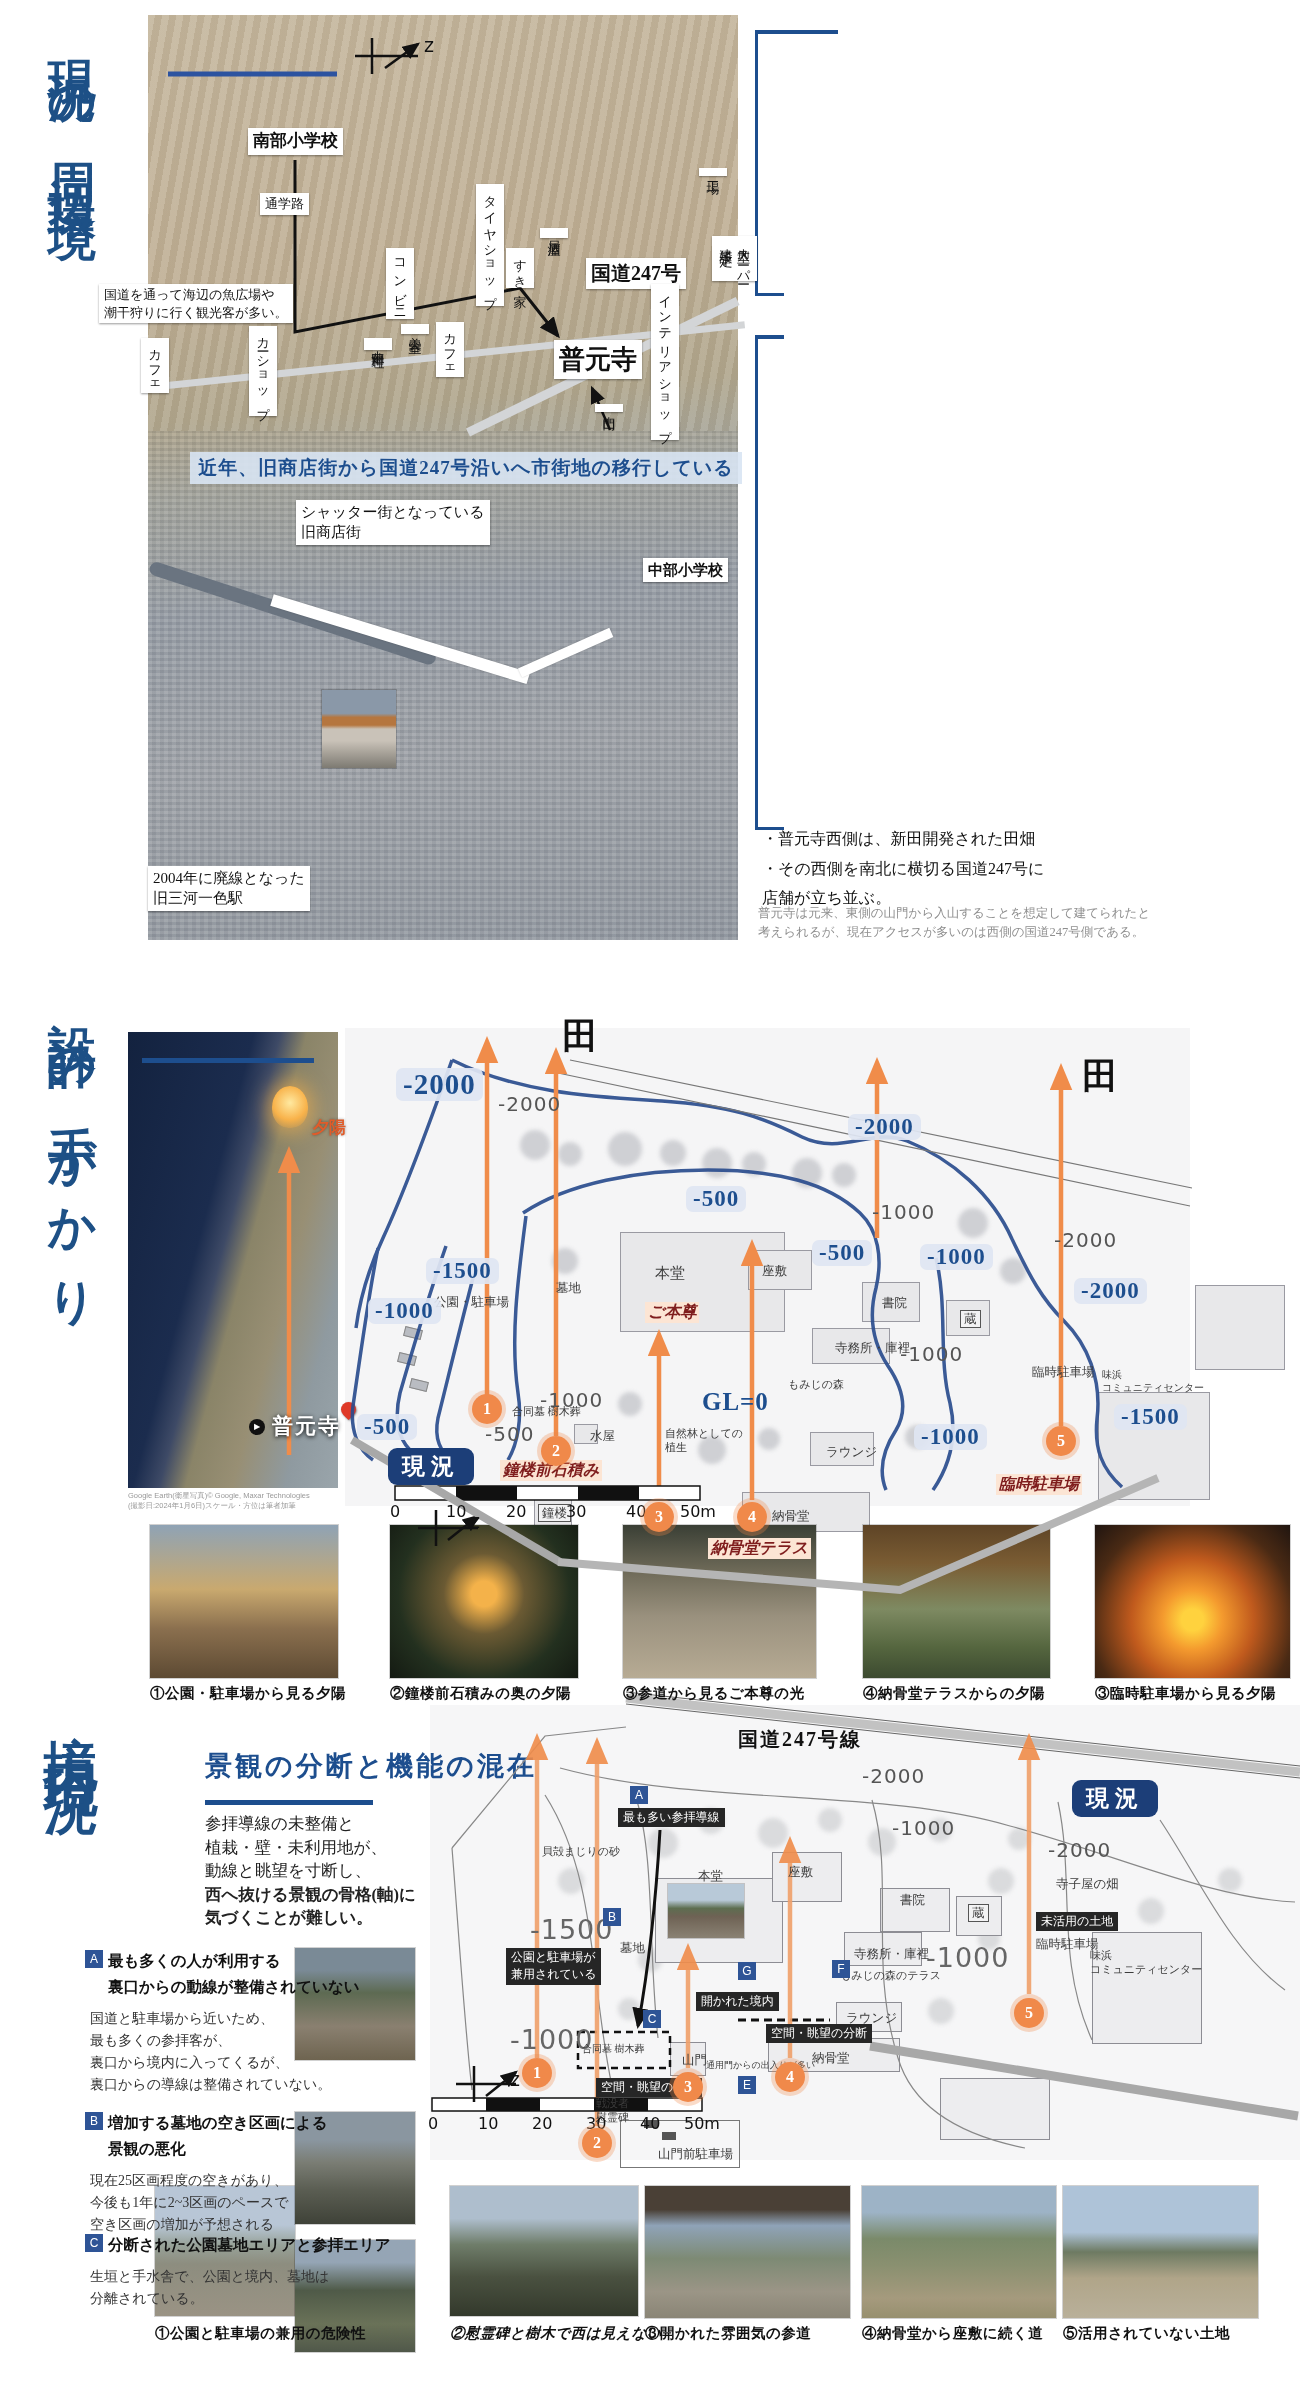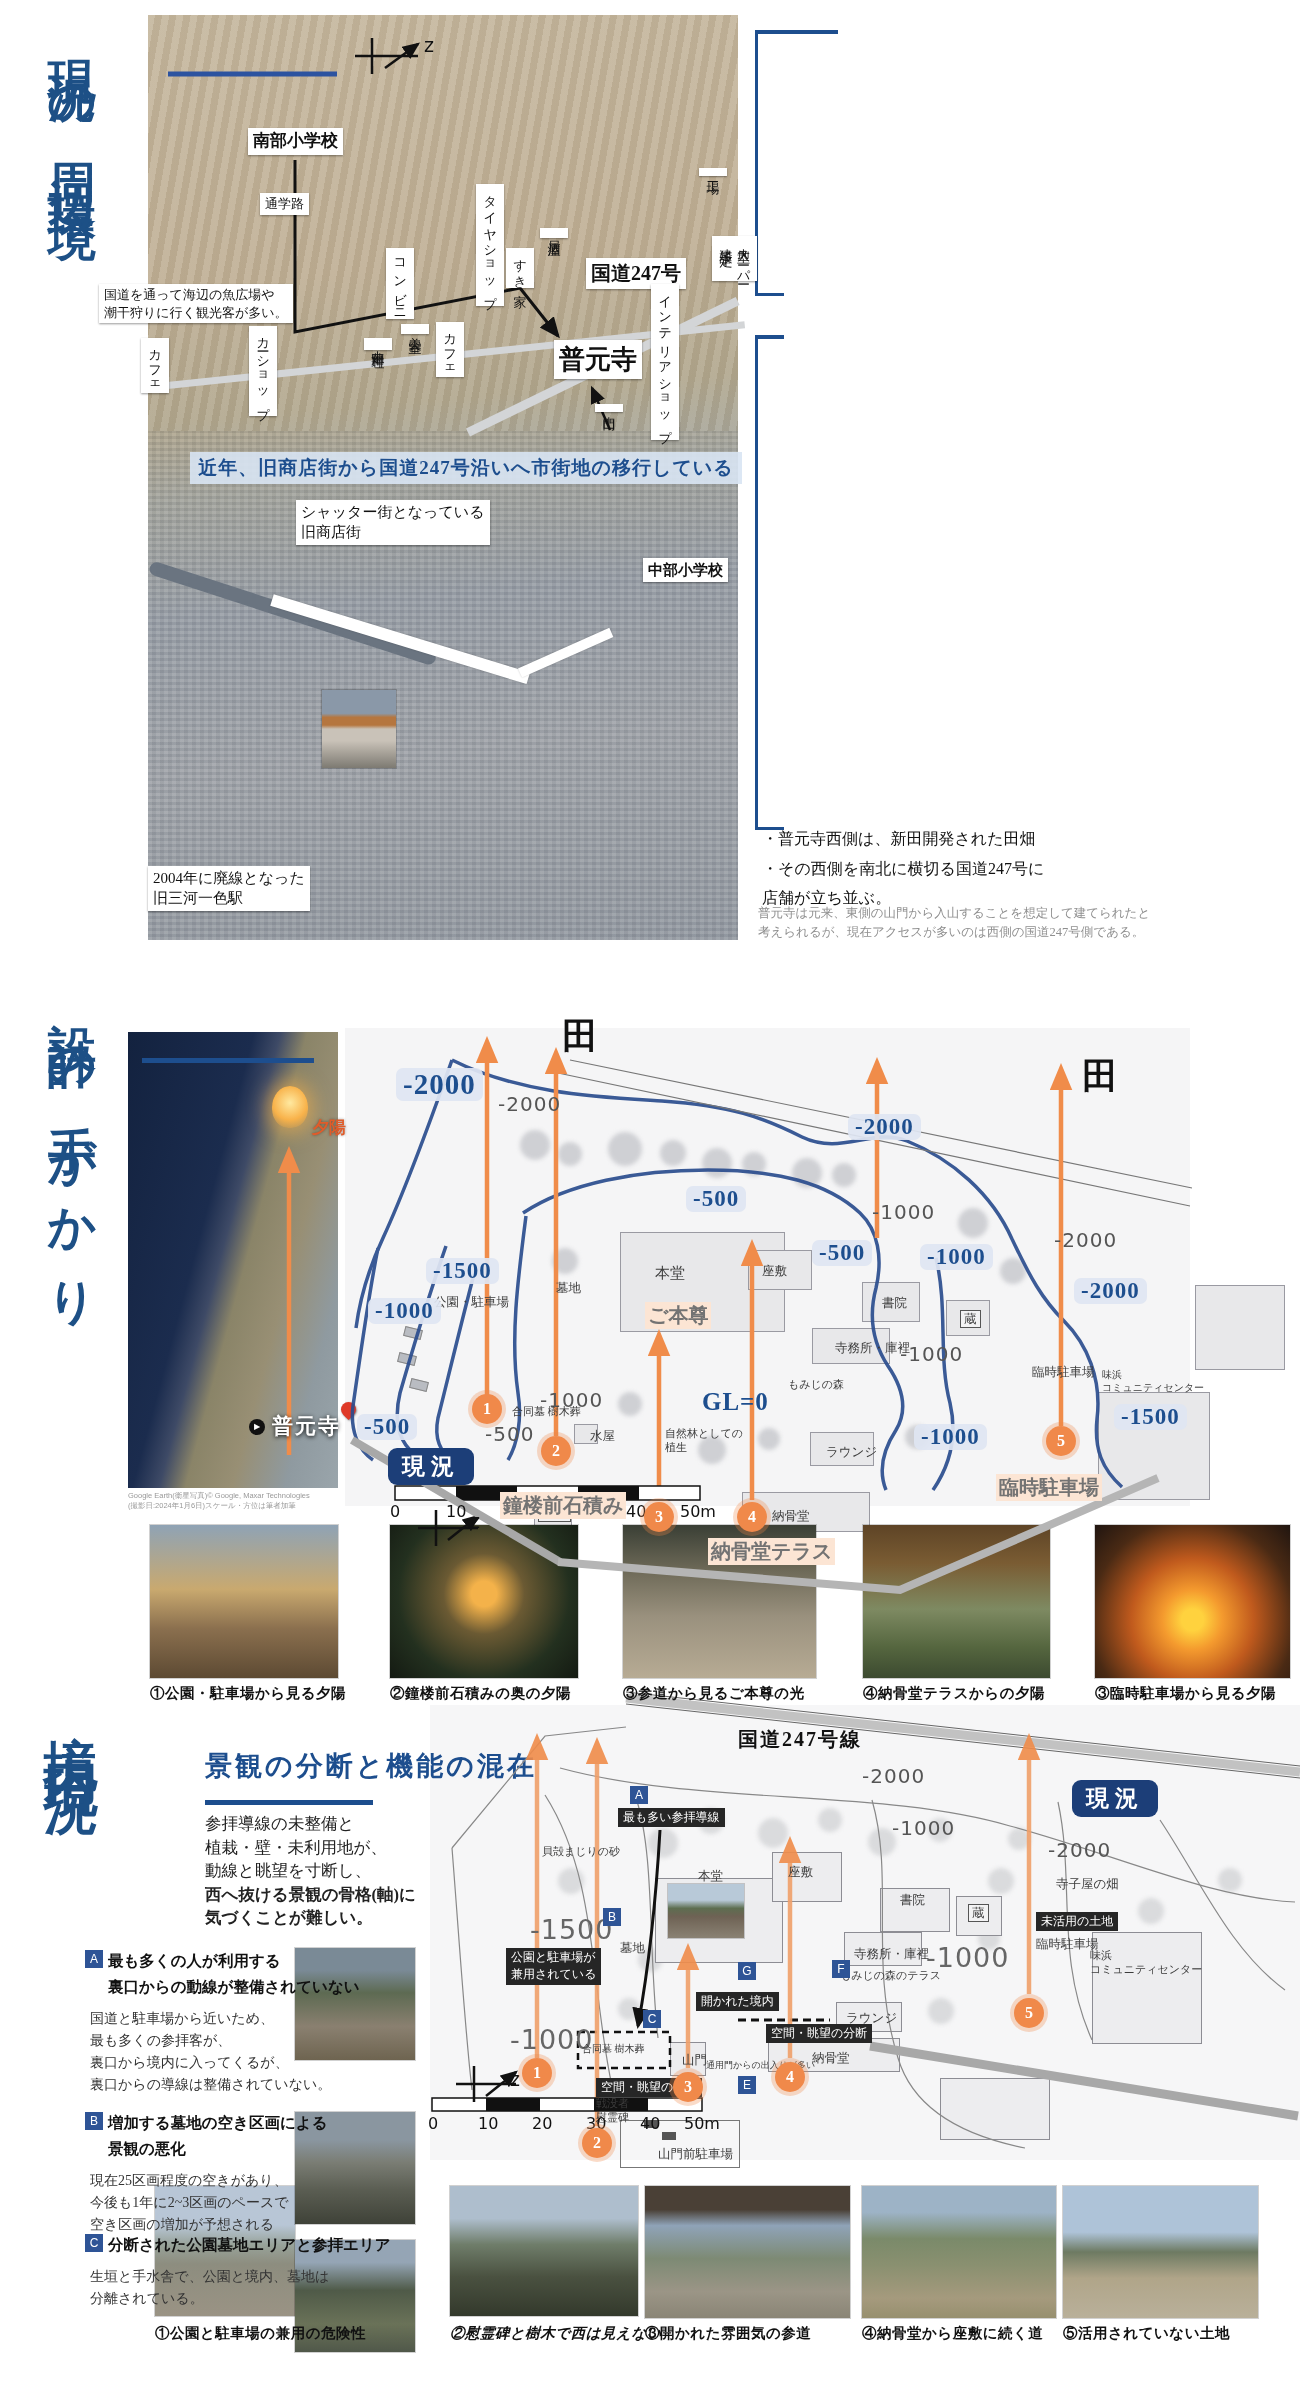--- a/index.html
+++ b/index.html
@@ -50,21 +50,21 @@
   .tree3{position:absolute;border-radius:50%;background:#dadbdd;filter:blur(2px);z-index:2;}
   .car{position:absolute;width:18px;height:10px;background:#b9bcc2;border:1px solid #888;transform:rotate(14deg);z-index:4;}
   .cbadge{position:absolute;background:rgba(223,229,242,.93);color:#1d4e8e;font-weight:bold;font-size:23px;
       padding:0 7px;border-radius:7px;z-index:24;letter-spacing:1px;}
   .cbadge.big{font-size:29px;}
   .cplain{position:absolute;color:#555;font-family:"DejaVu Sans","Liberation Sans",sans-serif;font-size:20px;
       letter-spacing:1px;z-index:22;font-weight:400;}
   .cplain.big{font-size:27px;color:#666;}
   .glab{position:absolute;color:#3c3c3c;font-size:12.5px;line-height:1.3;white-space:pre-line;z-index:23;}
   .glab.boxed{border:1px solid #555;background:#f3f3f4;padding:0 3px;}
-  .otext{position:absolute;color:#737373;background:#fce5d4;font-size:20px;font-weight:bold;padding:0 3px;z-index:26;}
+  .otext{position:absolute;color:#7f1d1d;background:#fce5d4;font-size:16px;font-weight:bold;padding:0 3px;z-index:26;font-style:italic;}
   .ocircle{position:absolute;width:30px;height:30px;border-radius:50%;background:#f0894a;color:#fff;font-size:16px;
       font-weight:bold;line-height:30px;text-align:center;z-index:27;box-shadow:0 0 0 4px rgba(240,137,74,.3);}
   .statusbadge{position:absolute;background:#1c3e78;color:#fff;font-size:23px;font-weight:bold;letter-spacing:6px;
       padding:3px 14px;border-radius:9px;z-index:28;}
   .darkbadge{position:absolute;background:#262626;color:#fff;font-size:12px;padding:1px 5px;line-height:1.45;
       white-space:pre-line;z-index:26;}
   .bluemk{position:absolute;width:18px;height:18px;background:#2e5496;color:#fff;font-size:12px;line-height:18px;
       text-align:center;font-family:"Liberation Sans",sans-serif;z-index:27;}
   .ta{position:absolute;font-size:36px;font-weight:bold;color:#111;z-index:20;}
   .gl{position:absolute;font-size:25px;font-weight:bold;color:#1d4e8e;z-index:24;letter-spacing:1px;}
@@ -312,21 +312,21 @@
     <div class="gl" style="position: absolute; left: 702px; top: 1388px;">GL=0</div>
     <div class="statusbadge" style="position: absolute; left: 388px; top: 1448px;">現況</div>
     <div class="zlet" style="position: absolute; left: 470px; top: 1510px;">z</div>
     <div class="sclab" style="position: absolute; left: 390px; top: 1502px;">0</div>
     <div class="sclab" style="position: absolute; left: 446px; top: 1502px;">10</div>
     <div class="sclab" style="position: absolute; left: 506px; top: 1502px;">20</div>
     <div class="sclab" style="position: absolute; left: 566px; top: 1502px;">30</div>
     <div class="sclab" style="position: absolute; left: 626px; top: 1502px;">40</div>
     <div class="sclab" style="position: absolute; left: 680px; top: 1502px;">50m</div>
     <div class="otext" style="position: absolute; left: 645px; top: 1302px;">ご本尊</div>
-    <div class="otext" style="position: absolute; left: 500px; top: 1492px;">鐘楼前石積み</div>
+    <div class="otext" style="position: absolute; left: 500px; top: 1460px;">鐘楼前石積み</div>
     <div class="otext" style="position: absolute; left: 708px; top: 1538px;">納骨堂テラス</div>
     <div class="otext" style="position: absolute; left: 996px; top: 1474px;">臨時駐車場</div>
     <div class="ocircle" style="position: absolute; left: 472px; top: 1394px;">1</div>
     <div class="ocircle" style="position: absolute; left: 541px; top: 1436px;">2</div>
     <div class="ocircle" style="position: absolute; left: 644px; top: 1502px;">3</div>
     <div class="ocircle" style="position: absolute; left: 737px; top: 1502px;">4</div>
     <div class="ocircle" style="position: absolute; left: 1046px; top: 1426px;">5</div>
     <div class="sunlab" style="position: absolute; left: 312px; top: 1116px;">夕陽</div>
     <div class="templelab" style="position: absolute; left: 272px; top: 1412px;">普元寺</div>
     <div class="playic" style="position: absolute; left: 249px; top: 1419px;">▶</div>

